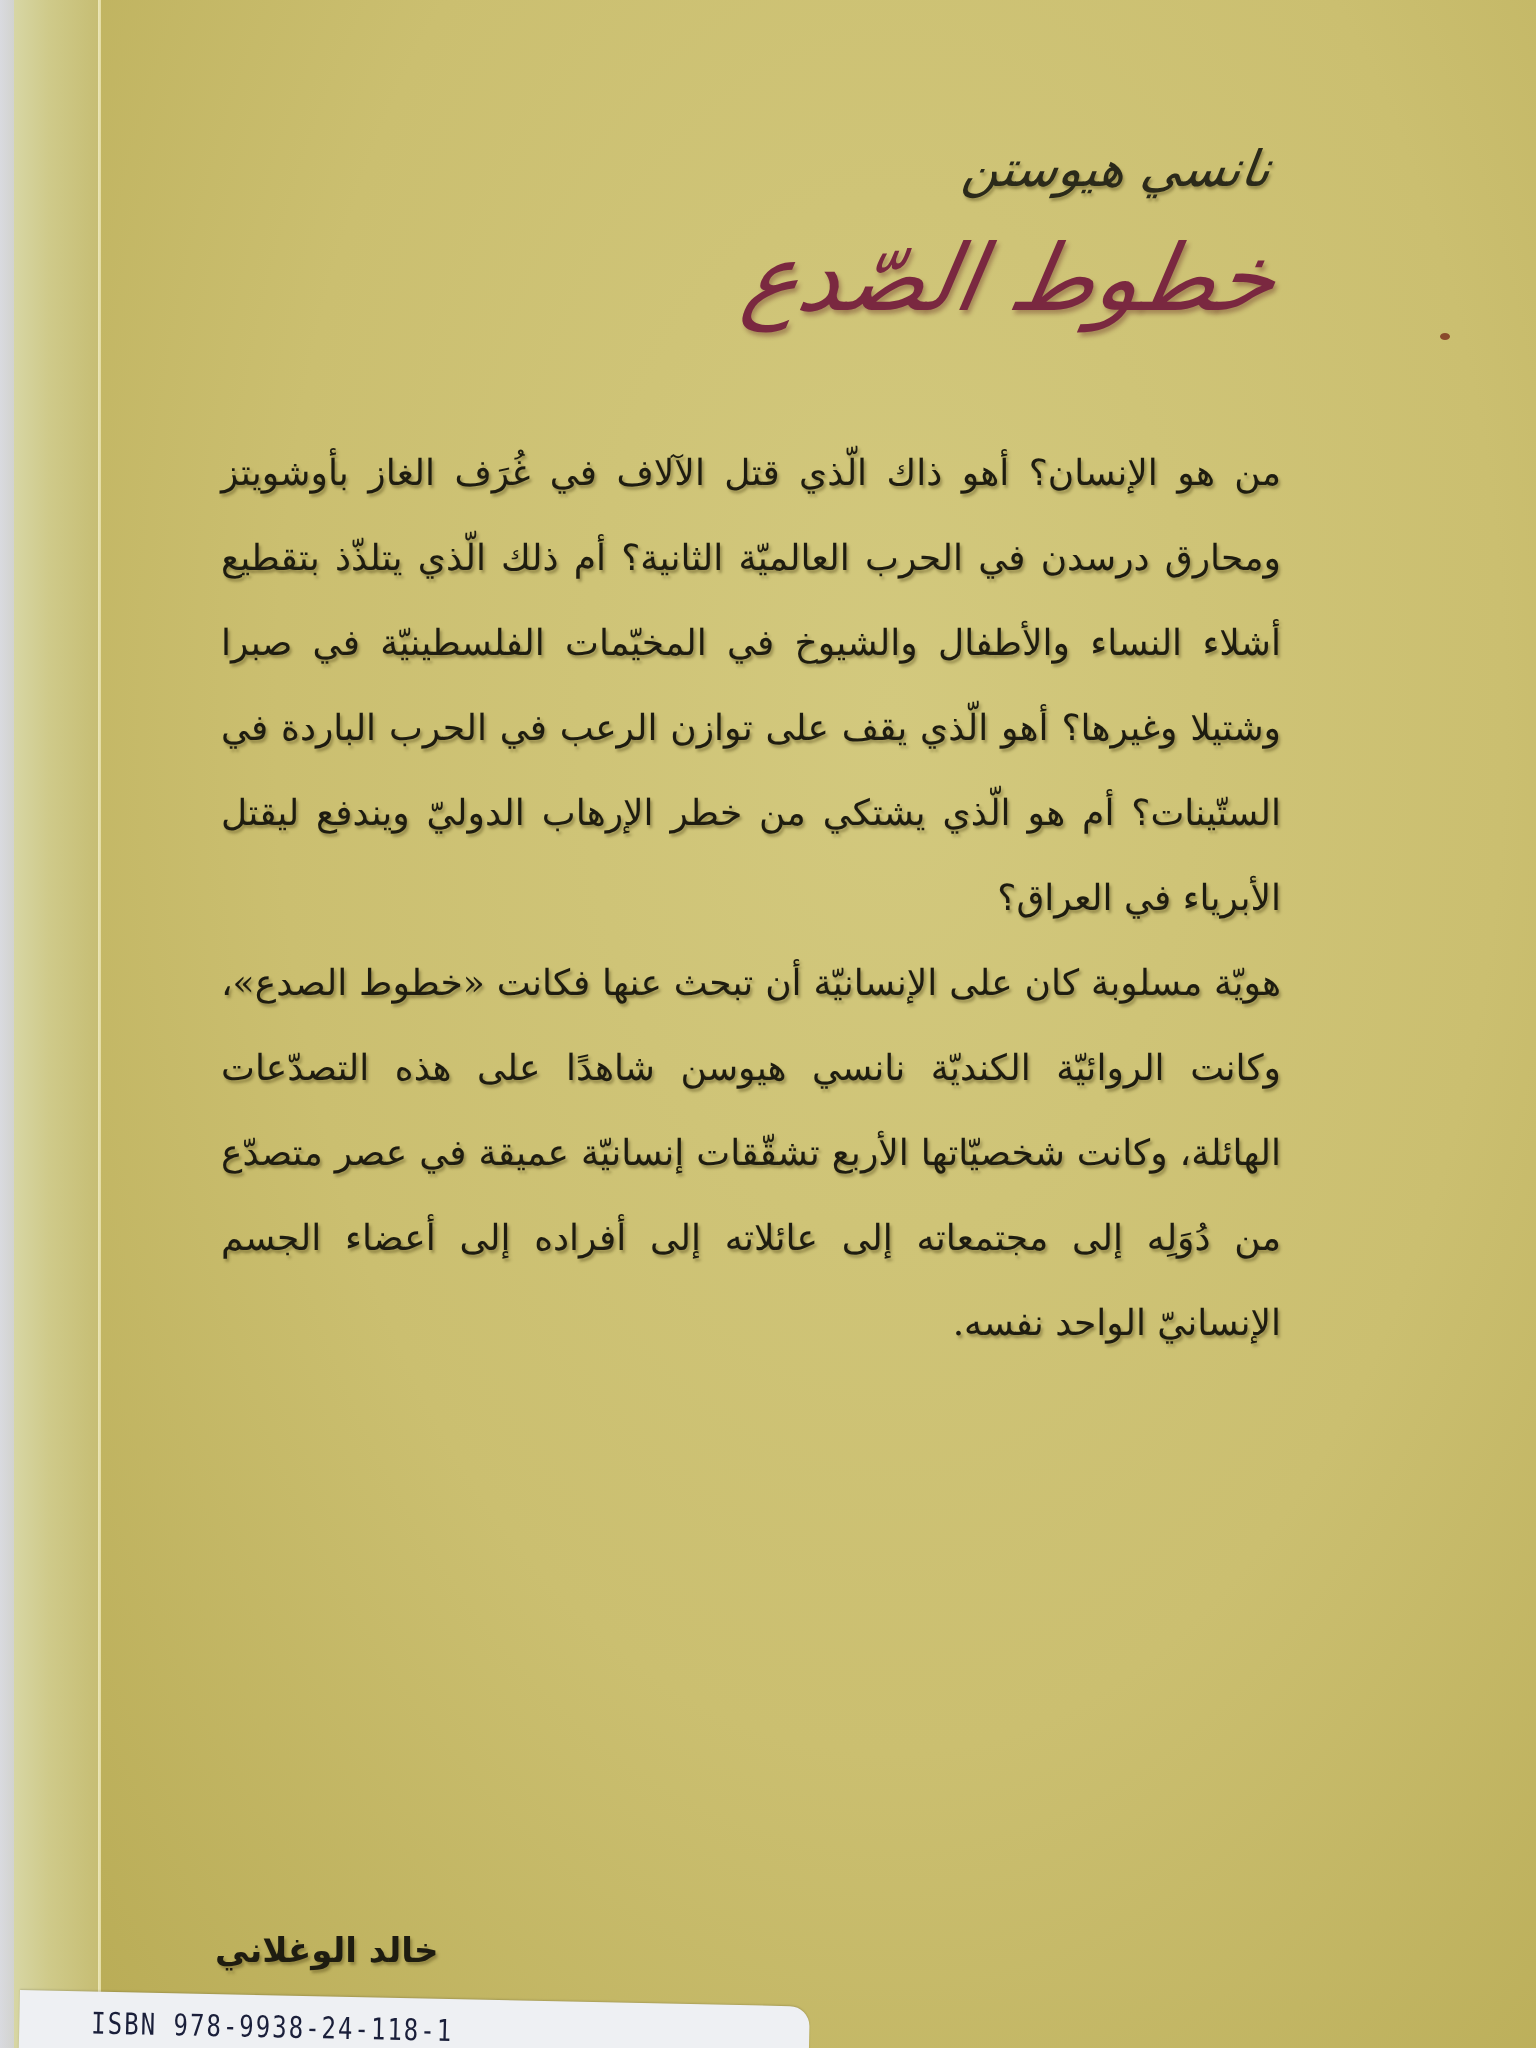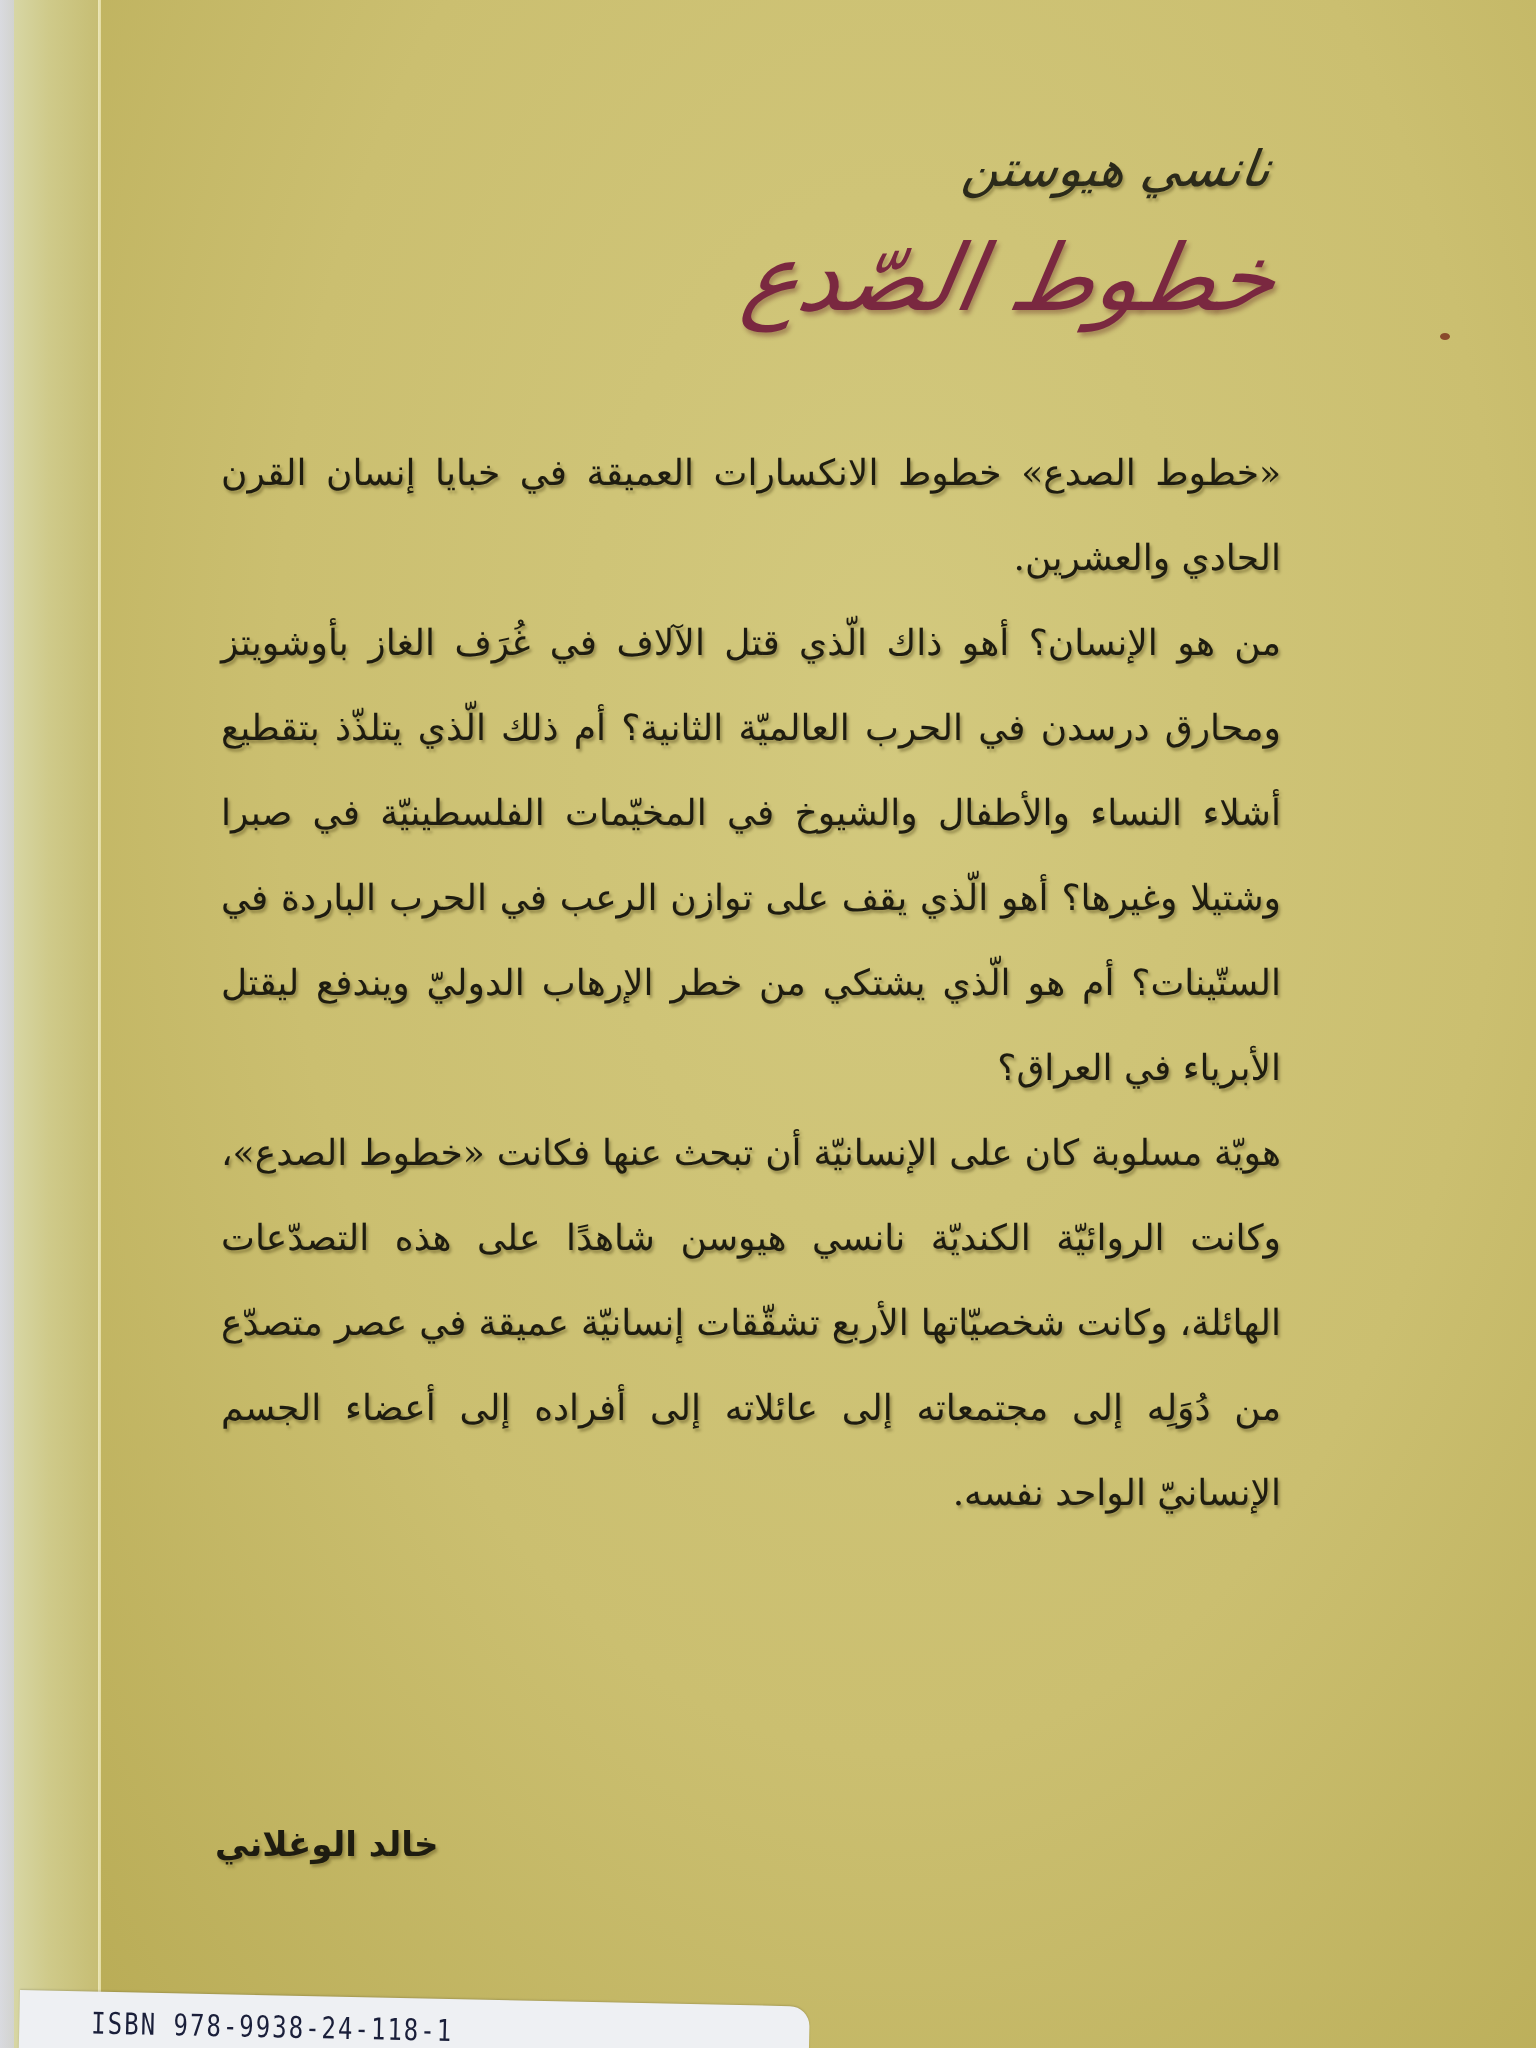--- a/index.html
+++ b/index.html
@@ -44,21 +44,21 @@
     }
     .body-text {
       position: absolute; right: 255px; top: 430px; width: 1060px;
       font-family: "DejaVu Serif", serif; font-size: 36px; line-height: 85px;
       color: #1e1c10; text-align: justify; text-align-last: right;
       text-shadow: 2px 3px 3px rgba(60,50,10,.38);
     }
     .body-text p { margin: 0 0 0 0; }
     .body-text p + p { margin-top: 0; }
     .signature {
-      position: absolute; left: 215px; top: 1824px;
+      position: absolute; left: 215px; top: 1930px;
       font-family: "DejaVu Sans", sans-serif; font-weight: bold; font-size: 34px;
       color: #1e1c10; text-shadow: 2px 3px 3px rgba(60,50,10,.35);
     }
     .isbn-label {
       position: absolute; left: 20px; top: 1990px; width: 790px; height: 80px;
       background: #eef0f3; border-top-right-radius: 20px;
       transform: rotate(1.2deg); transform-origin: left top;
       box-shadow: 0 -1px 2px rgba(0,0,0,.15);
     }
     .isbn-text {
@@ -73,21 +73,20 @@
 <div class="backdrop-left"></div>
 <div class="spine"></div>
 <div class="spine-crease"></div>
 <div class="cover"></div>
 
 <div class="author rtl">نانسي هيوستن</div>
 <div class="title rtl">خطوط الصّدع</div>
 <div class="stain"></div>
 
 <div class="body-text rtl">
-  <p>«خطوط الصدع» خطوط الانكسارات العميقة في خبايا إنسان القرن الحادي والعشرين.</p>
   <p>من هو الإنسان؟ أهو ذاك الّذي قتل الآلاف في غُرَف الغاز بأوشويتز ومحارق درسدن في الحرب العالميّة الثانية؟ أم ذلك الّذي يتلذّذ بتقطيع أشلاء النساء والأطفال والشيوخ في المخيّمات الفلسطينيّة في صبرا وشتيلا وغيرها؟ أهو الّذي يقف على توازن الرعب في الحرب الباردة في الستّينات؟ أم هو الّذي يشتكي من خطر الإرهاب الدوليّ ويندفع ليقتل الأبرياء في العراق؟</p>
   <p>هويّة مسلوبة كان على الإنسانيّة أن تبحث عنها فكانت «خطوط الصدع»، وكانت الروائيّة الكنديّة نانسي هيوسن شاهدًا على هذه التصدّعات الهائلة، وكانت شخصيّاتها الأربع تشقّقات إنسانيّة عميقة في عصر متصدّع من دُوَلِه إلى مجتمعاته إلى عائلاته إلى أفراده إلى أعضاء الجسم الإنسانيّ الواحد نفسه.</p>
 </div>
 
 <div class="signature rtl">خالد الوغلاني</div>
 
 <div class="isbn-label">
   <div class="isbn-text">ISBN 978-9938-24-118-1</div>
 </div>
 

